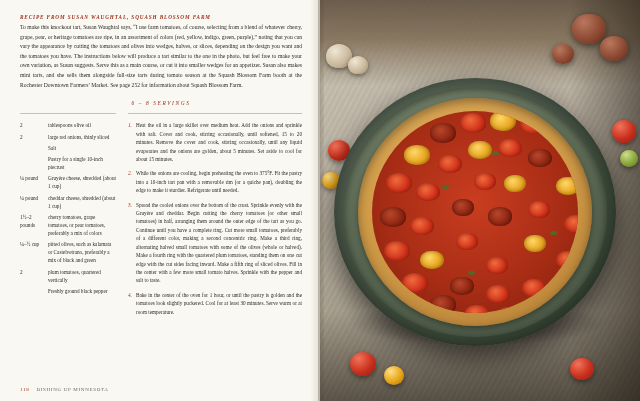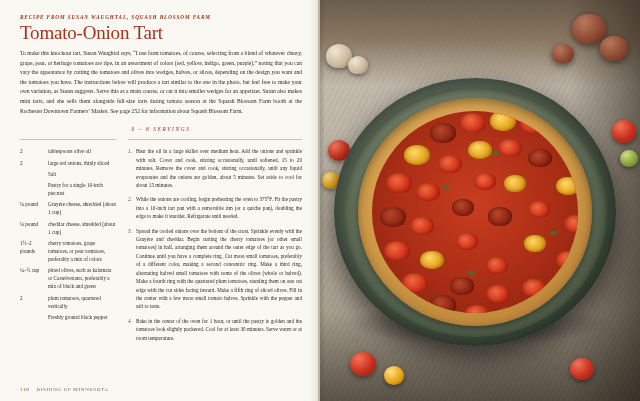--- a/index.html
+++ b/index.html
@@ -272,21 +272,20 @@
   }
 </style>
 </head>
 <body>
 
 <div class="page">
 
   <div class="left-page">
 
     <div class="recipe-from">Recipe from Susan Waughtal, Squash Blossom Farm</div>
-    <h1 class="recipe-title">Tomato-Onion Tart</h1>
     <p class="headnote">To make this knockout tart, Susan Waughtal says, “I use farm tomatoes, of course, selecting from a blend of whatever cherry, grape, pear, or heritage tomatoes are ripe, in an assortment of colors (red, yellow, indigo, green, purple),” noting that you can vary the appearance by cutting the tomatoes and olives into wedges, halves, or slices, depending on the design you want and the tomatoes you have. The instructions below will produce a tart similar to the one in the photo, but feel free to make your own variation, as Susan suggests. Serve this as a main course, or cut it into smaller wedges for an appetizer. Susan also makes mini tarts, and she sells them alongside full-size tarts during tomato season at the Squash Blossom Farm booth at the Rochester Downtown Farmers’ Market. See page 252 for information about Squash Blossom Farm.</p>
     <div class="servings">6 – 8 servings</div>
 
     <div class="columns">
 
       <div class="col-ingredients">
         <div class="ing">
           <span class="amt">2</span>
           <span class="name">tablespoons olive oil</span>
         </div>

